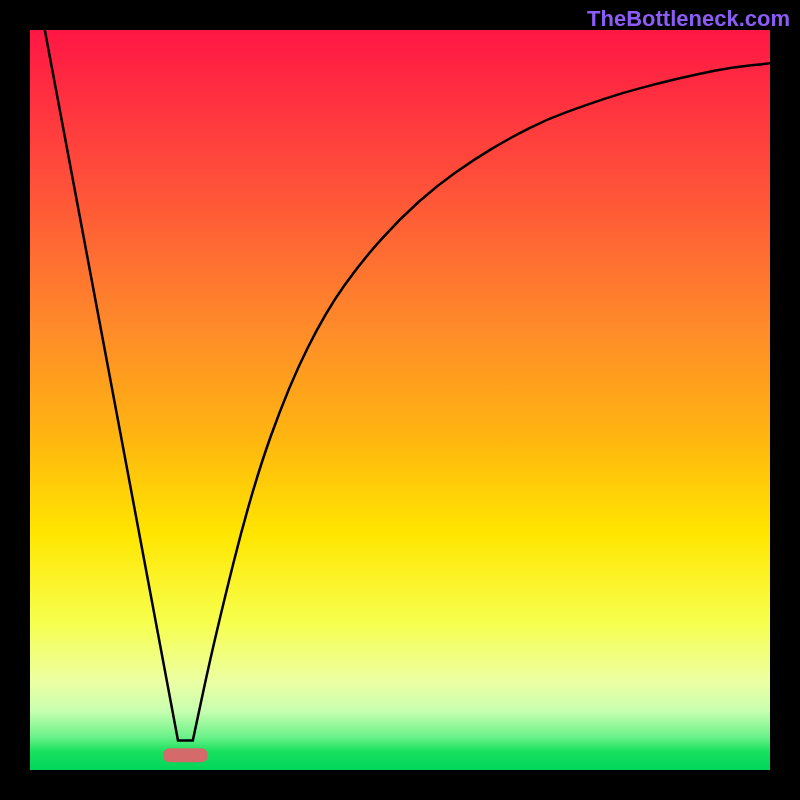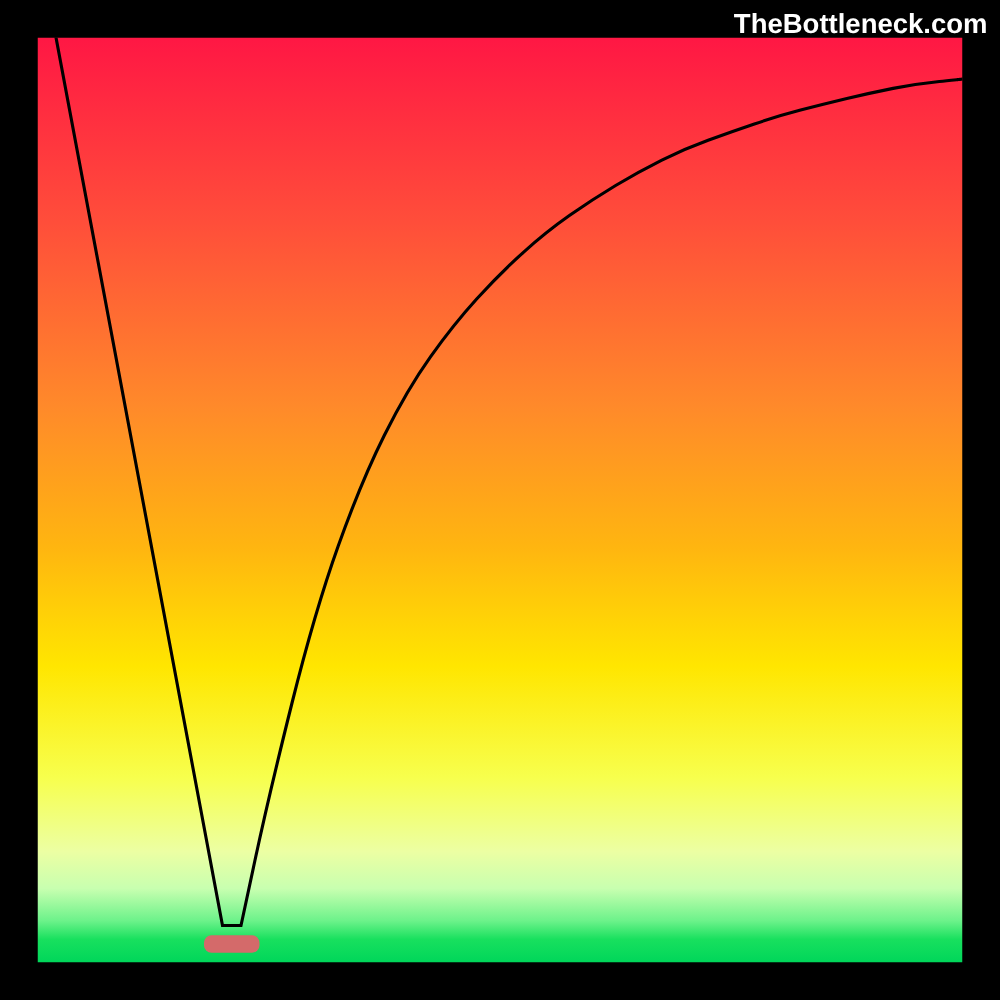--- a/index.html
+++ b/index.html
@@ -8,21 +8,21 @@
     width: 800px;
     height: 800px;
     background: #000;
     font-family: Arial, sans-serif;
     position: relative;
   }
   .watermark {
     position: absolute;
     top: 6px;
     right: 10px;
-    color: #ffffff;
+    color: #8b5cf6;
     font-size: 22px;
     font-weight: bold;
     z-index: 10;
   }
   .plot-area {
     position: absolute;
     top: 30px;
     left: 30px;
     width: 740px;
     height: 740px;

